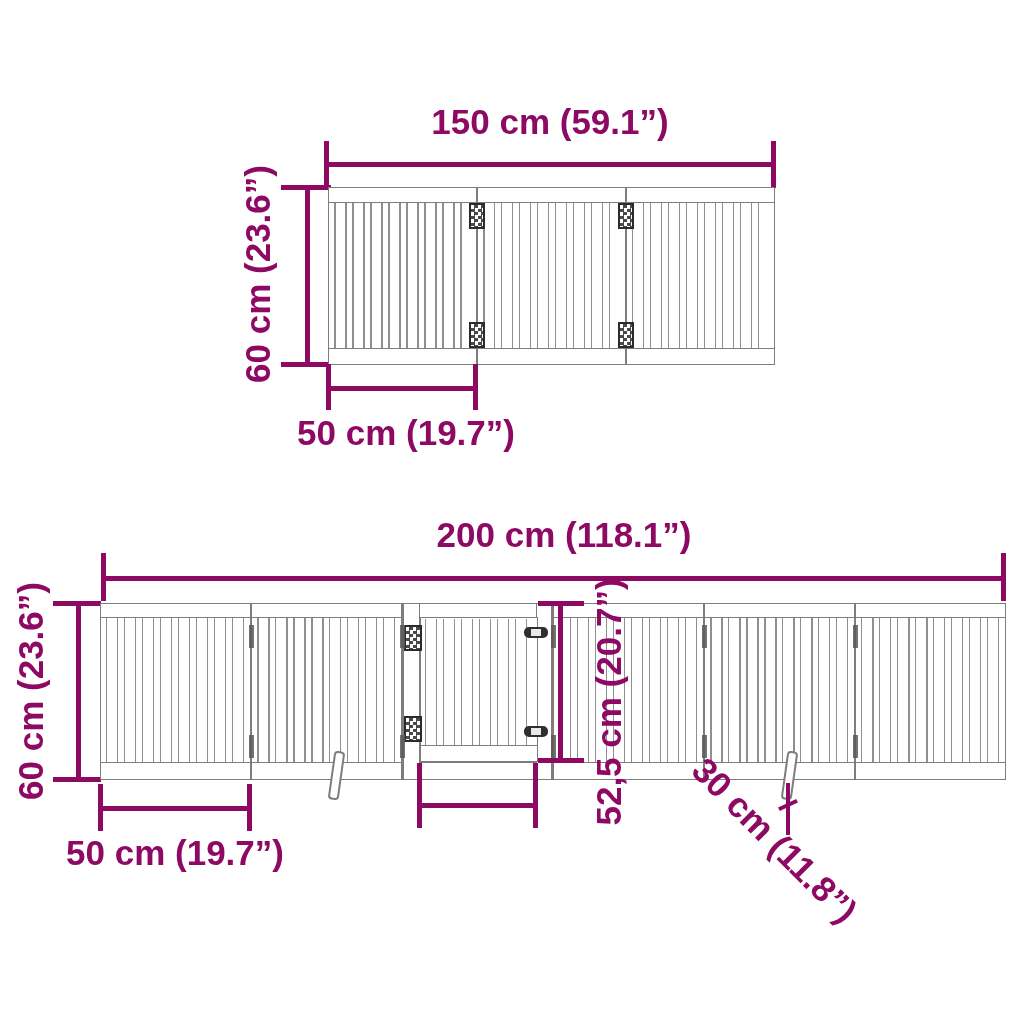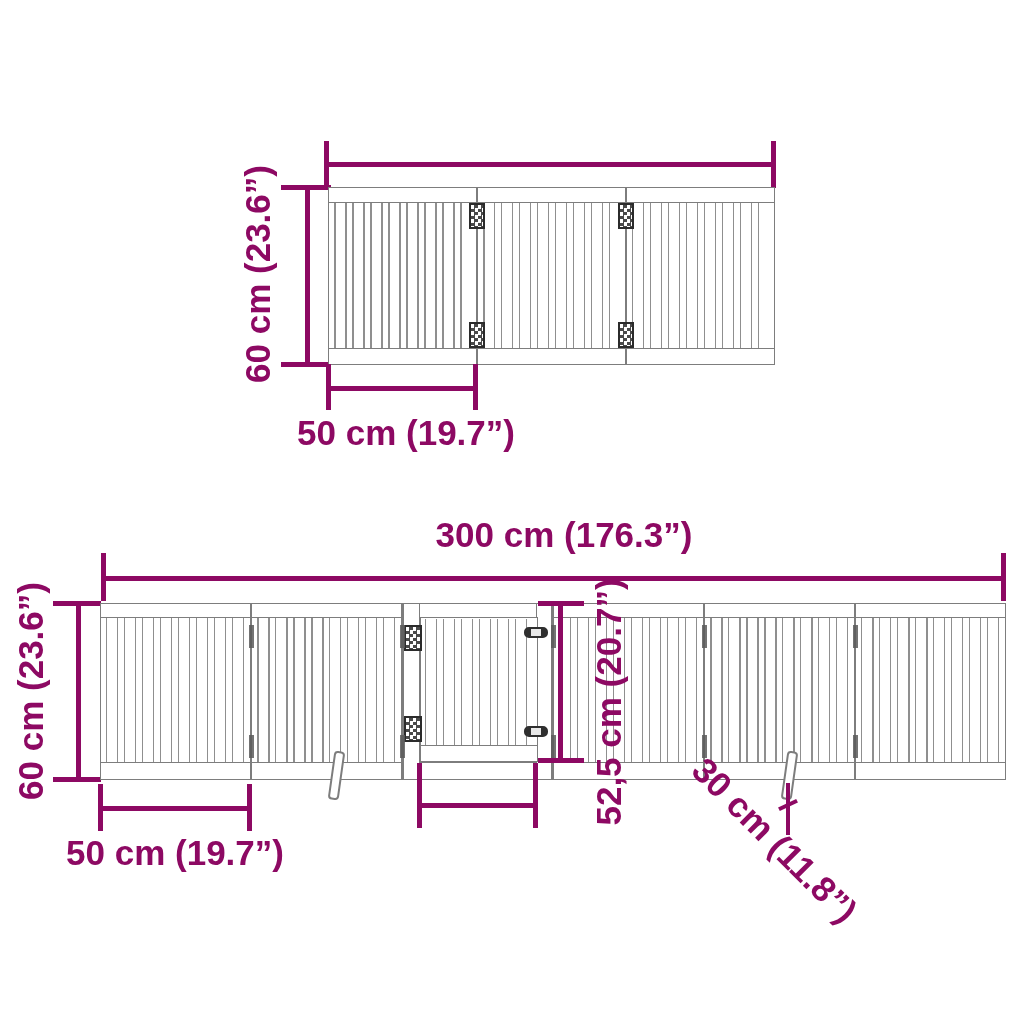--- a/index.html
+++ b/index.html
@@ -49,20 +49,21 @@
   .foot{
     position:absolute;box-sizing:border-box;width:11px;height:49px;background:#fff;
     border:2px solid var(--line);border-radius:4px;transform:rotate(8deg);
   }
 </style>
 </head>
 <body>
 
 <div class="canvas" style="--dim: #8d0963; --line: #7d7d7d;">
 
+  <div class="dlabel" style="left:550px;top:121px;">150 cm (59.1”)</div>
   <div class="dline" style="left:326px;top:162px;width:450px;height:5px;"></div>
   <div class="dline" style="left:324px;top:141px;width:5px;height:47px;"></div>
   <div class="dline" style="left:771px;top:141px;width:5px;height:47px;"></div>
 
   <div class="dlabel rot-ccw" style="left:257px;top:274px;">60 cm (23.6”)</div>
   <div class="dline" style="left:305px;top:187px;width:5px;height:178px;"></div>
   <div class="dline" style="left:281px;top:185px;width:50px;height:5px;"></div>
   <div class="dline" style="left:281px;top:362px;width:50px;height:5px;"></div>
 
   <div class="gate" style="left:328px;top:187px;width:447px;height:178px;">
@@ -85,21 +86,21 @@
   <div class="hinge" style="left:469px;top:203px;"></div>
   <div class="hinge" style="left:469px;top:322px;"></div>
   <div class="hinge" style="left:618px;top:203px;"></div>
   <div class="hinge" style="left:618px;top:322px;"></div>
 
   <div class="dline" style="left:328px;top:386px;width:149px;height:5px;"></div>
   <div class="dline" style="left:326px;top:364px;width:5px;height:46px;"></div>
   <div class="dline" style="left:473px;top:364px;width:5px;height:46px;"></div>
   <div class="dlabel" style="left:406px;top:432px;">50 cm (19.7”)</div>
 
-  <div class="dlabel" style="left:564px;top:534px;">300 cm (176.3”)</div>
+  <div class="dlabel" style="left:564px;top:534px;">200 cm (118.1”)</div>
   <div class="dline" style="left:103px;top:576px;width:903px;height:5px;"></div>
   <div class="dline" style="left:101px;top:553px;width:5px;height:48px;"></div>
   <div class="dline" style="left:1001px;top:553px;width:5px;height:48px;"></div>
 
   <div class="dlabel rot-ccw" style="left:30px;top:691px;">60 cm (23.6”)</div>
   <div class="dline" style="left:76px;top:603px;width:5px;height:177px;"></div>
   <div class="dline" style="left:53px;top:601px;width:48px;height:5px;"></div>
   <div class="dline" style="left:53px;top:777px;width:48px;height:5px;"></div>
 
   <div class="gate" style="left:100px;top:603px;width:906px;height:177px;">

